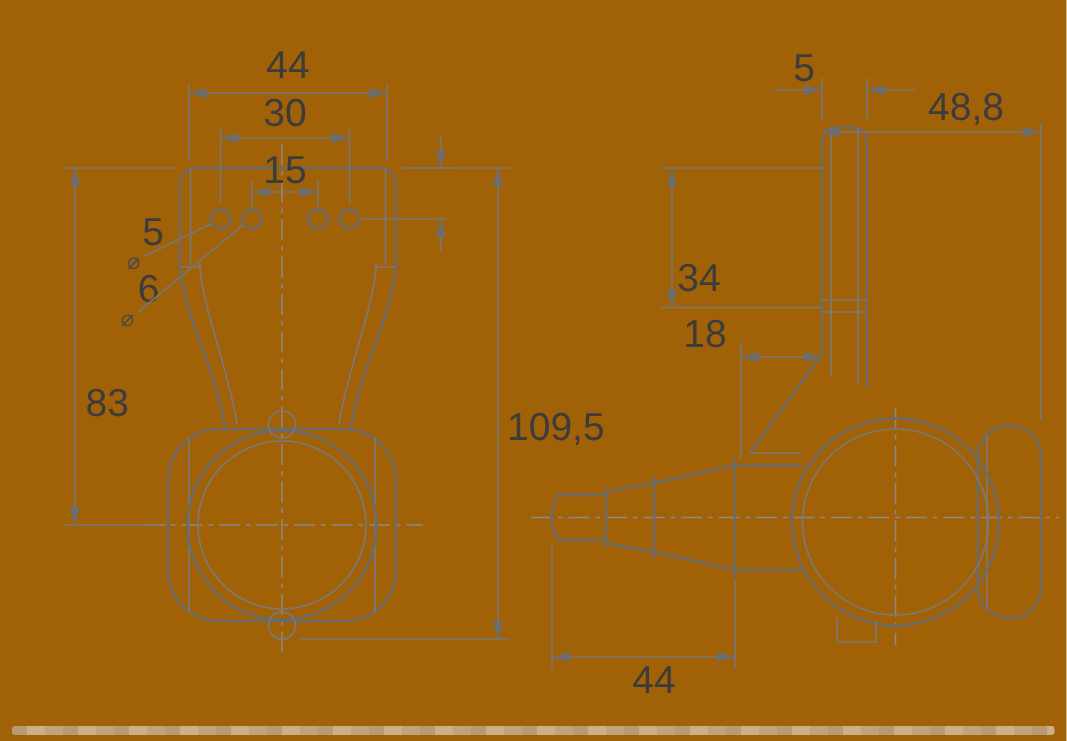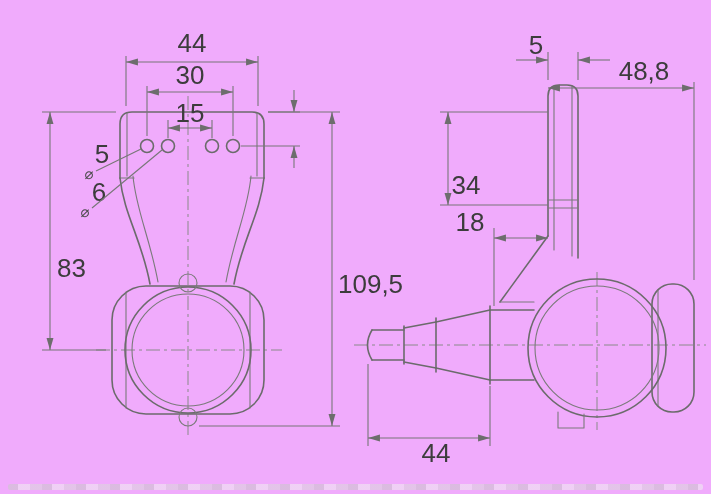--- a/index.html
+++ b/index.html
@@ -1,19 +1,19 @@
 <!DOCTYPE html>
 <html><head>
 <meta charset="utf-8">
 <style>
   html,body{margin:0;padding:0;background:#ffffff;}
   .canvas{
     position:relative;
     width:711px;height:494px;
-    background:#f0abfc;
+    background:#a16207;
     overflow:hidden;
     font-family:"Liberation Sans", sans-serif;
   }
   svg{display:block;}
   .part{stroke:#6b6b6b;stroke-width:1.6;fill:none;stroke-linecap:round;}
   .part-thin{stroke:#7a7a7a;stroke-width:1.1;fill:none;stroke-linecap:round;}
   .center{stroke:#8a8a8a;stroke-width:1;fill:none;stroke-dasharray:14 4 3 4;}
   .dimline{stroke:#777777;stroke-width:1.1;fill:none;}
   .dim{font-family:"Liberation Sans", sans-serif;font-size:26px;fill:#3c3c3c;}
   .dim-small{font-family:"Liberation Sans", sans-serif;font-size:15px;fill:#4a4a4a;}

